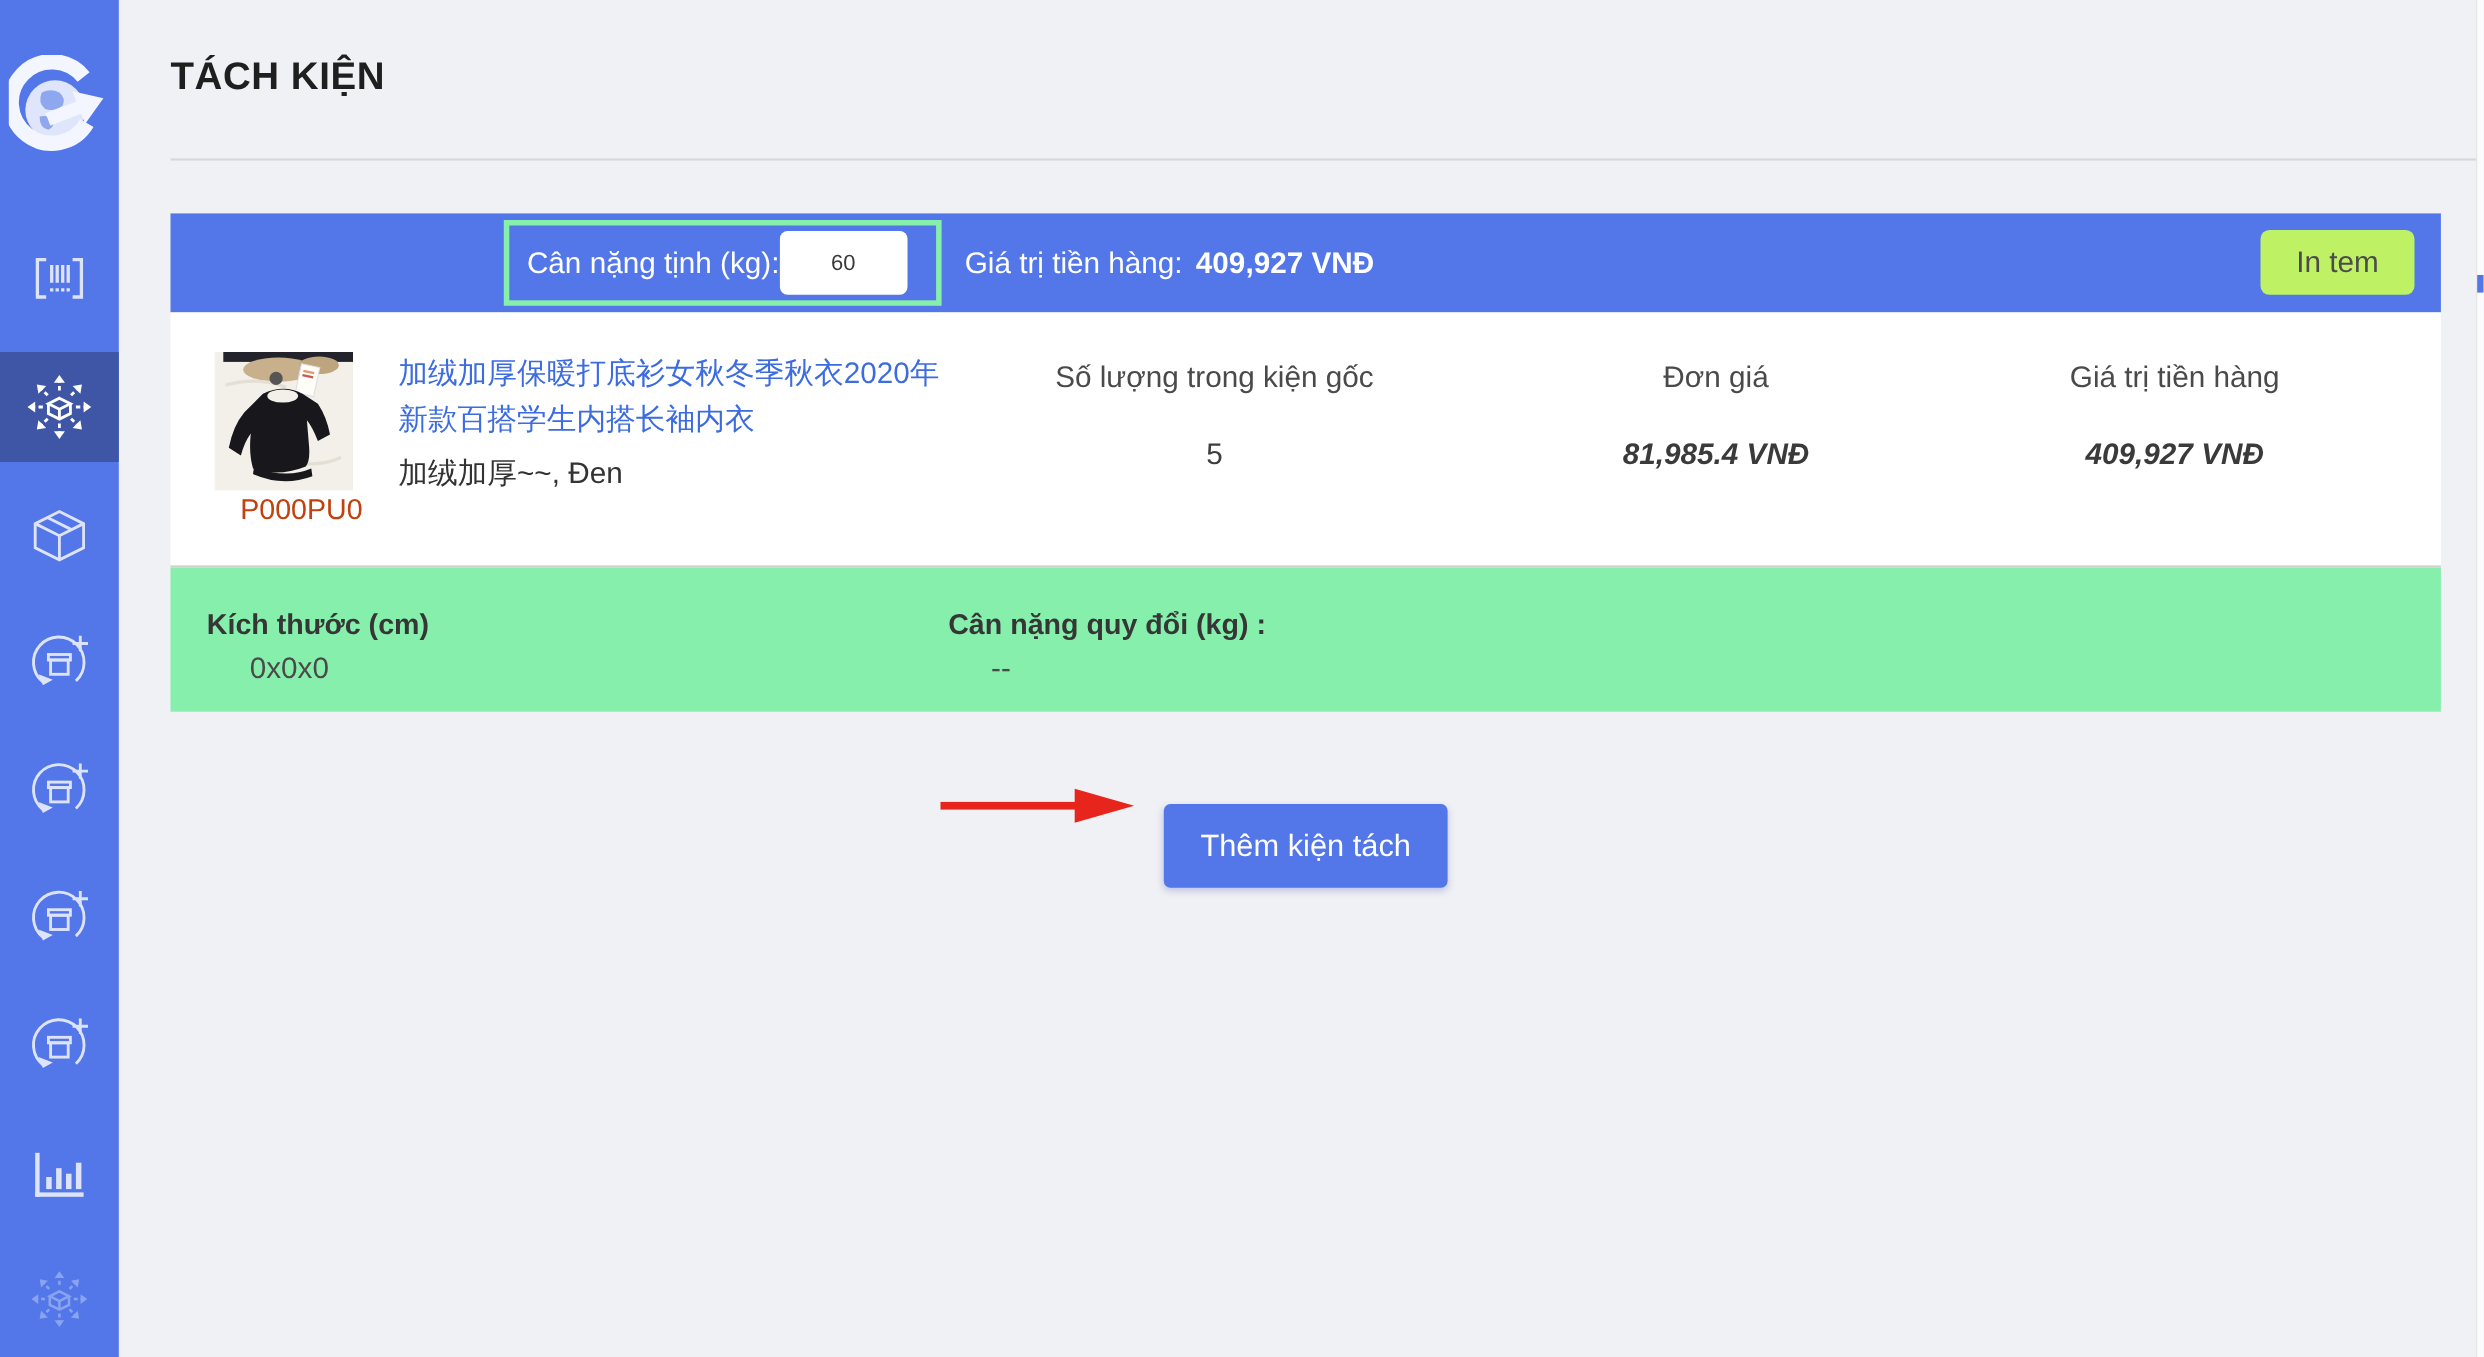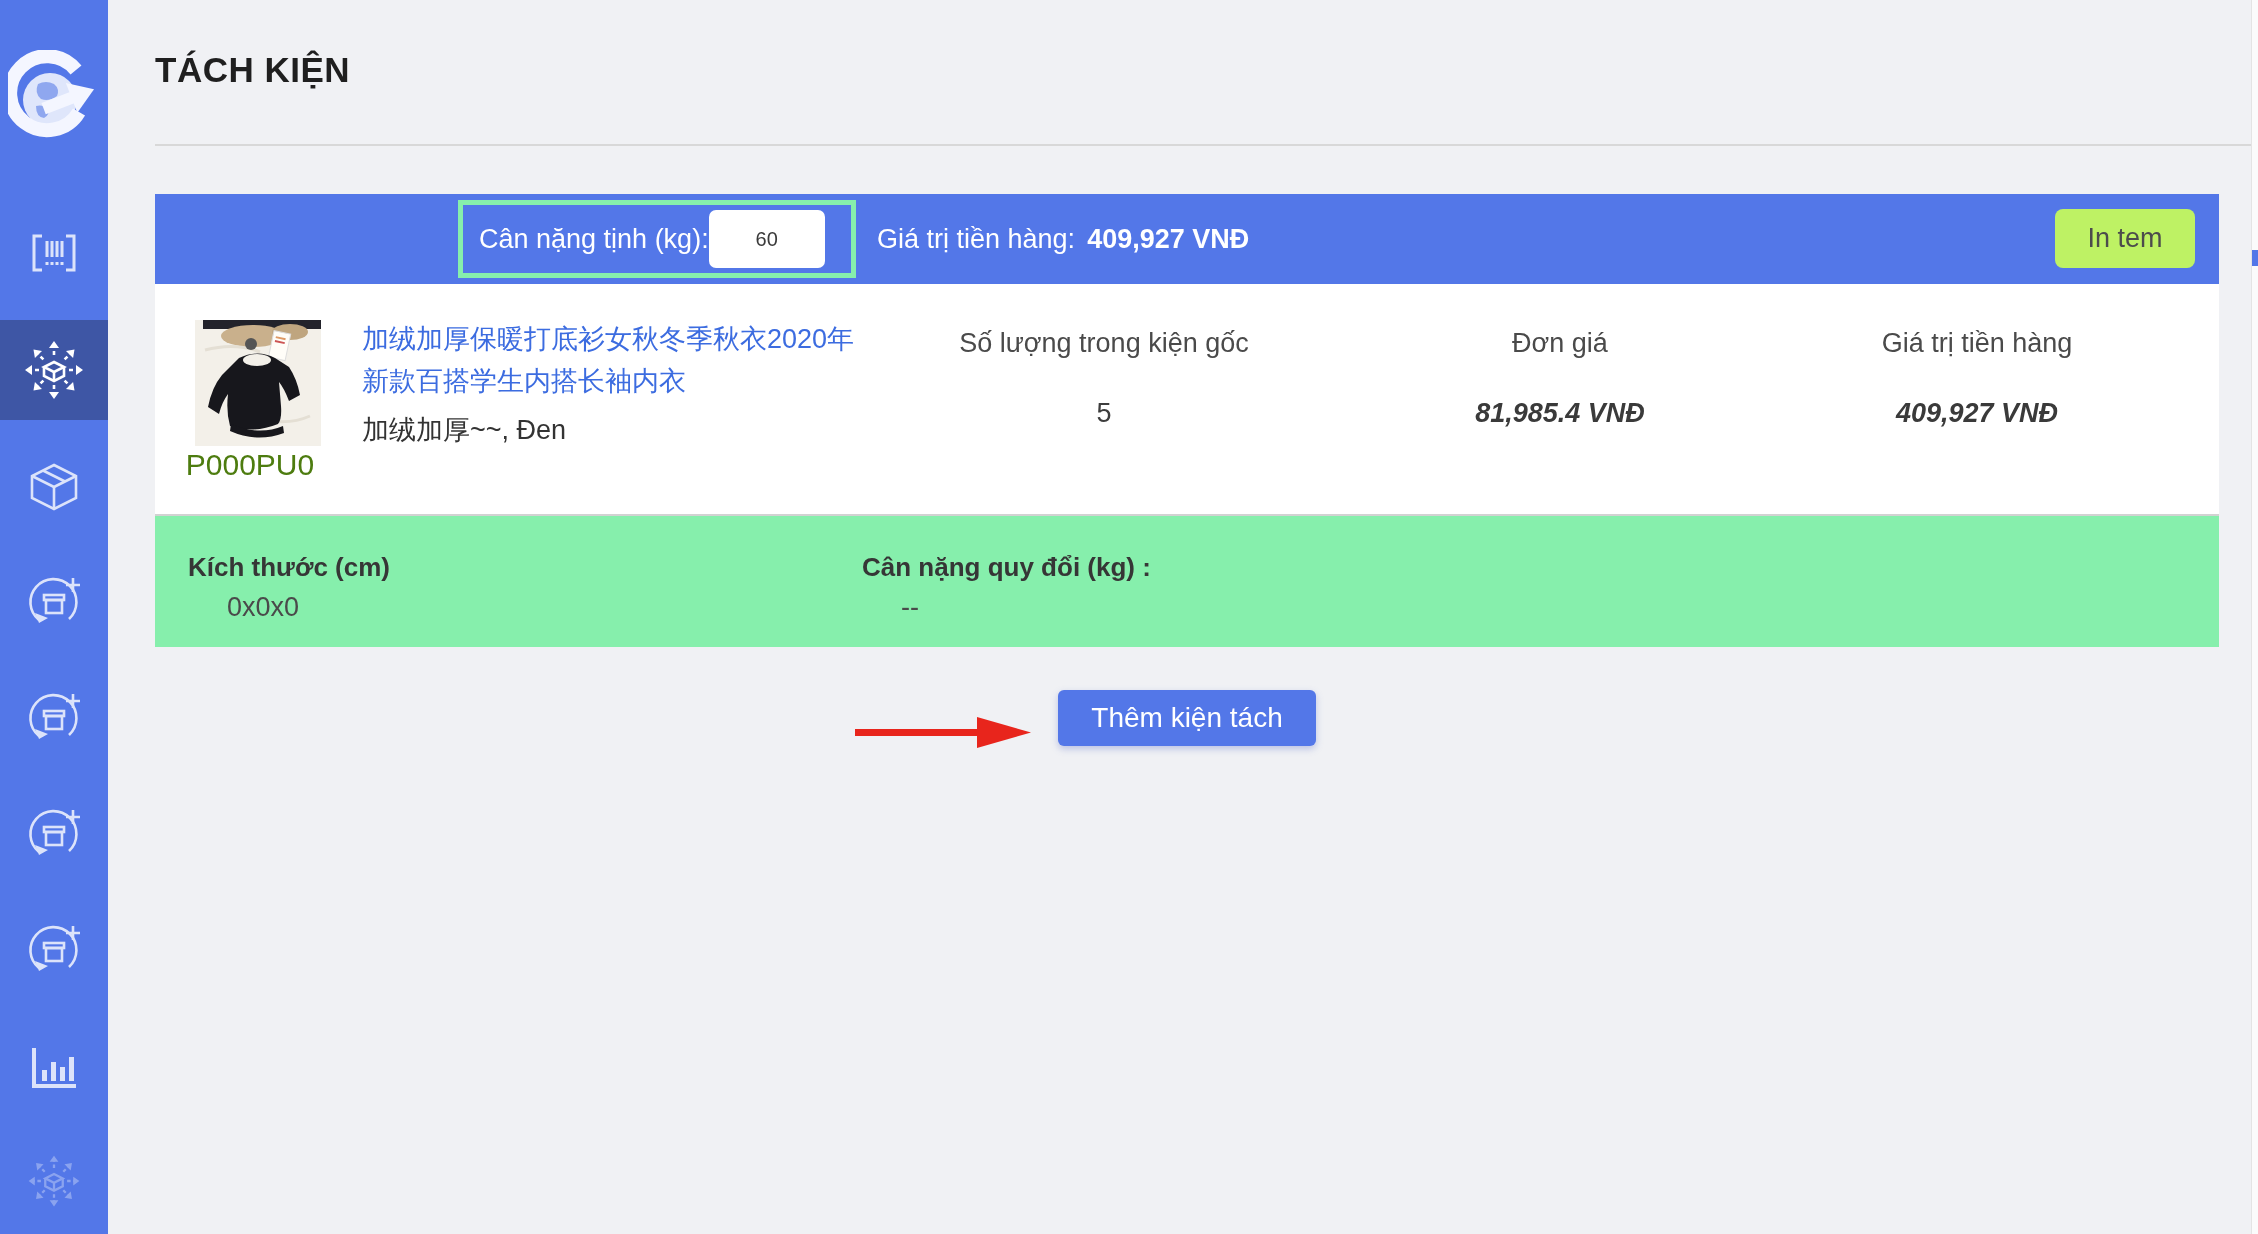--- a/index.html
+++ b/index.html
@@ -27,38 +27,38 @@
   .red-box{position:absolute;left:303px;top:6px;width:398px;height:78px;border:5px solid #86efac;box-sizing:border-box;display:flex;align-items:center;}
   .red-box .lbl{margin-left:16px;font-size:27px;font-weight:500;white-space:nowrap;}
   .weight-input{width:112px;height:56px;border:none;border-radius:7px;background:#fff;color:#3a3a3a;font-size:20px;text-align:center;font-family:inherit;outline:none;}
   .sb-value{left:722px;}
   .sb-value .val{margin-left:12px;font-weight:bold;}
   .btn-intem{position:absolute;right:24px;top:15px;width:140px;height:59px;background:#bef264;border:none;border-radius:8px;color:#4c4c4c;font-size:27px;font-family:inherit;display:flex;align-items:center;justify-content:center;cursor:pointer;}
 
   
   .card1{position:absolute;left:155px;top:284px;width:2064px;height:230px;background:#fff;}
   .thumb{position:absolute;left:40px;top:36px;width:126px;height:126px;}
-  .prod-code{position:absolute;left:0;top:164px;width:190px;text-align:center;font-size:30px;color:#4d7c0f;}
+  .prod-code{position:absolute;left:24px;top:164px;width:190px;text-align:center;font-size:26px;color:#c2410c;}
   .prod-title{position:absolute;left:207px;top:34px;width:505px;font-size:27px;line-height:42px;color:#3c6ce0;text-decoration:none;display:block;}
   .prod-variant{position:absolute;left:207px;top:128px;font-size:27px;color:#333;}
   .colh{position:absolute;top:44px;width:420px;text-align:center;font-size:27px;color:#4a4a4a;}
   .colv{position:absolute;top:114px;width:420px;text-align:center;font-size:27px;color:#3d3d3d;}
   .colv.bold{font-weight:bold;color:#3a3a3a;font-style:italic;}
   .c1{left:739px;} .c2{left:1195px;} .c3{left:1612px;}
   .card-divider{position:absolute;left:155px;top:514px;width:2064px;height:2px;background:#d2d2d2;}
 
   
   .card2{position:absolute;left:155px;top:516px;width:2064px;height:131px;background:#86efac;}
   .dim-label{position:absolute;top:36px;font-size:26px;font-weight:700;color:#363636;}
   .dim-value{position:absolute;top:76px;font-size:27px;color:#4a4a4a;margin-left:39px;}
   .d1{left:33px;} .d2{left:707px;}
 
   
   .red-arrow{position:absolute;left:853px;top:714px;}
-  .btn-add{position:absolute;left:1058px;top:690px;width:258px;height:56px;background:#5377e8;border:none;border-radius:6px;color:#fff;font-size:28px;font-family:inherit;display:flex;align-items:center;justify-content:center;cursor:pointer;box-shadow:0 3px 7px rgba(90,110,200,.35);}
+  .btn-add{position:absolute;left:1058px;top:731px;width:258px;height:76px;background:#5377e8;border:none;border-radius:6px;color:#fff;font-size:28px;font-family:inherit;display:flex;align-items:center;justify-content:center;cursor:pointer;box-shadow:0 3px 7px rgba(90,110,200,.35);}
 
   
   .scrollbar{position:absolute;right:0;top:0;width:6px;height:1234px;background:#fbfbfb;border-left:1px solid #e4e4e4;}
   .scroll-thumb{position:absolute;right:0;top:250px;width:6px;height:16px;background:#5377e8;}
 </style>
 </head>
 <body>
 
 <div class="screen">
 

